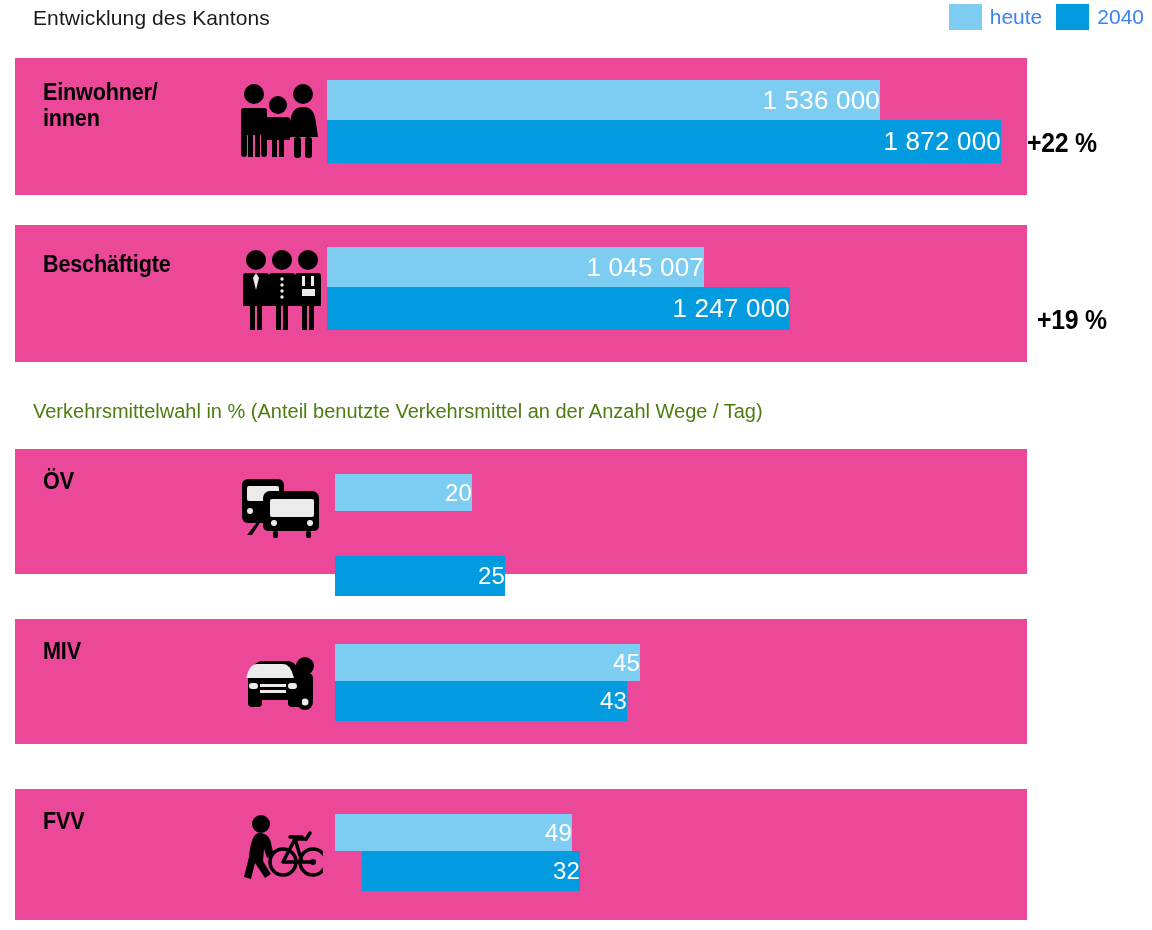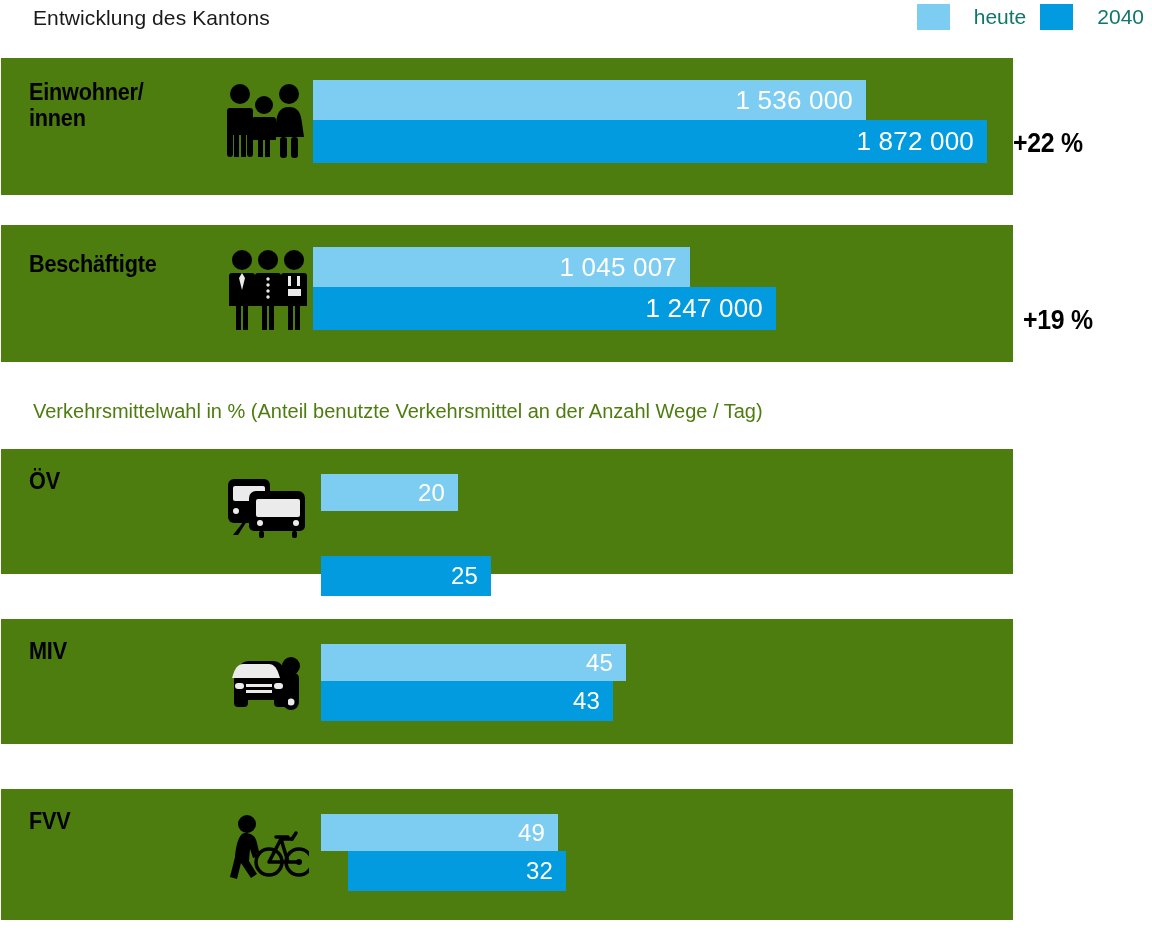--- a/index.html
+++ b/index.html
@@ -14,39 +14,39 @@
 
   
   .header{position:absolute;left:0;top:0;width:1152px;height:68px;}
   .title{
     position:absolute;left:33px;top:6px;
     font-size:21px;color:#1a1a1a;letter-spacing:.1px;
     white-space:nowrap;
   }
   .legend{position:absolute;right:8px;top:4px;display:flex;align-items:center;gap:0px;}
   .legend .sw{width:33px;height:26px;display:inline-block;}
-  .legend .lb{font-size:21px;color:#0f766e;margin:0 14px 0 24px;white-space:nowrap;}
+  .legend .lb{font-size:21px;color:#3b82f6;margin:0 14px 0 8px;white-space:nowrap;}
   .legend .lb.last{margin-right:0;}
 
   
-  .band{position:absolute;left:1px;width:1012px;background:#4d7c0f;}
+  .band{position:absolute;left:15px;width:1012px;background:#ec4899;}
   .rowlabel{
     position:absolute;
     font-weight:bold;font-size:23px;line-height:1.12;
     color:#000;letter-spacing:-0.2px;
     transform:scaleX(.94);transform-origin:left center;
   }
   .iconbox{position:absolute;}
   .iconbox svg{display:block;}
 
   
   .bar{position:absolute;display:flex;align-items:center;justify-content:flex-end;}
   .bar span{
     color:#ffffff;font-size:24px;letter-spacing:.2px;
-    padding-right:13px;white-space:nowrap;
+    white-space:nowrap;
   }
   .bar.big span{font-size:26px;}
   .pct{
     position:absolute;font-weight:bold;font-size:27px;color:#000;
     letter-spacing:-0.3px;white-space:nowrap;
     transform:scaleX(.92);transform-origin:left center;
   }
 
   .subtitle{
     position:absolute;left:33px;

